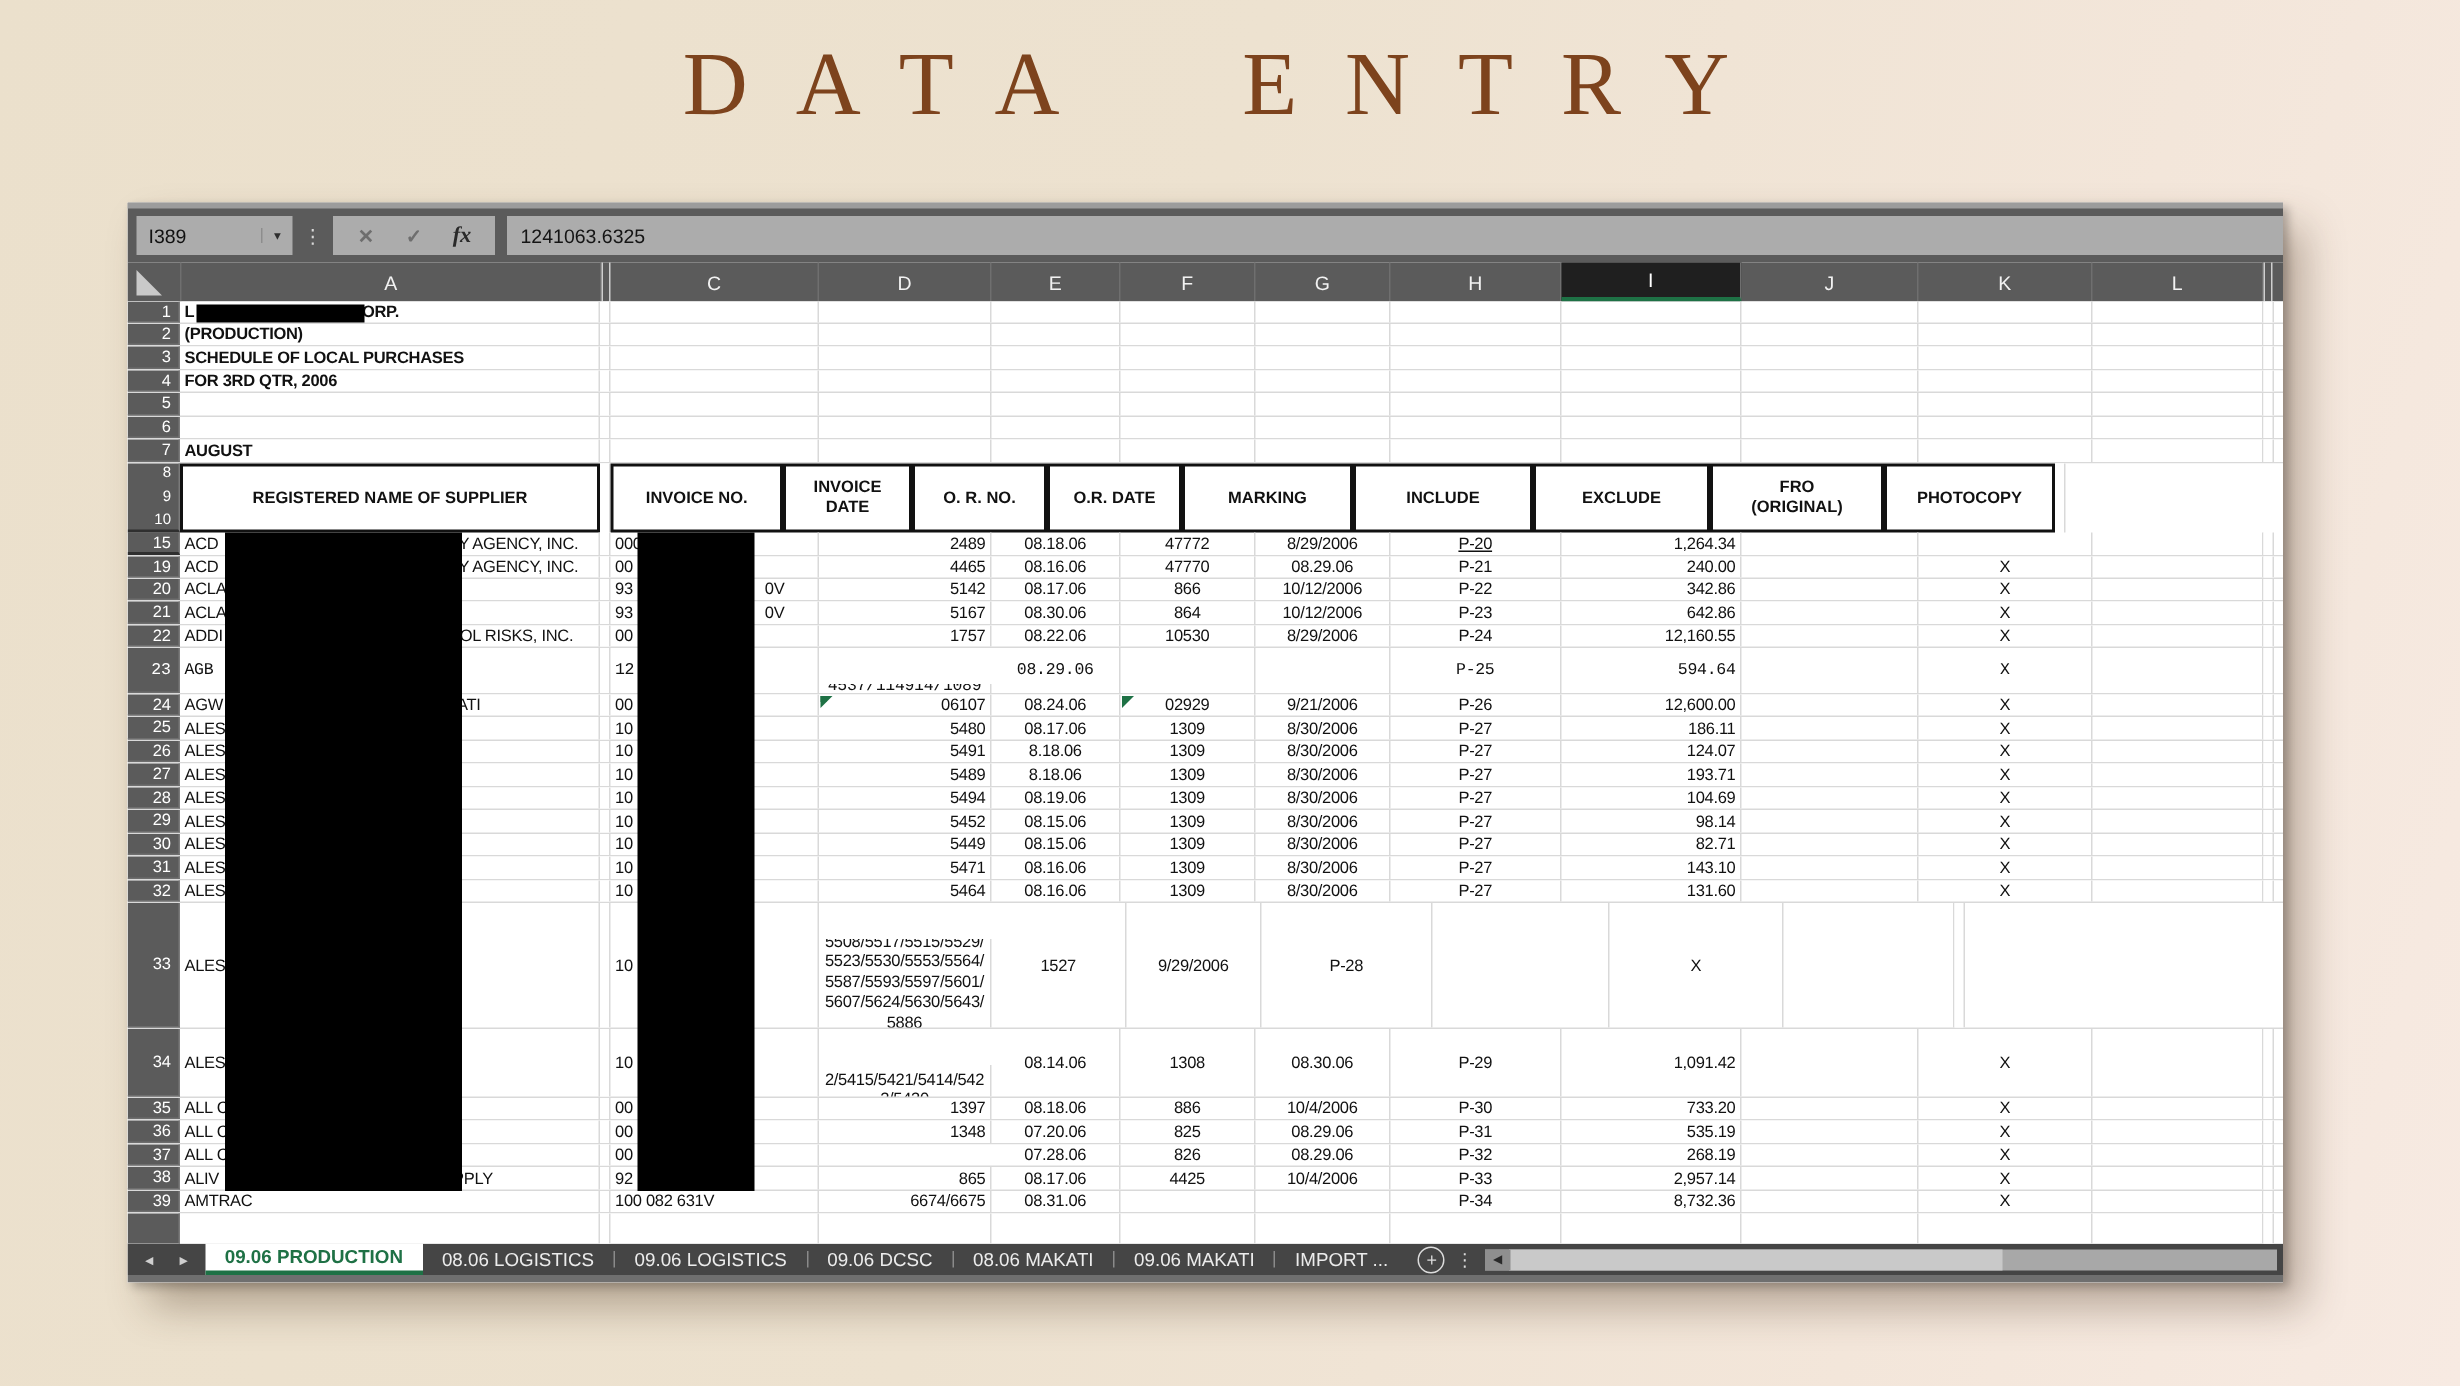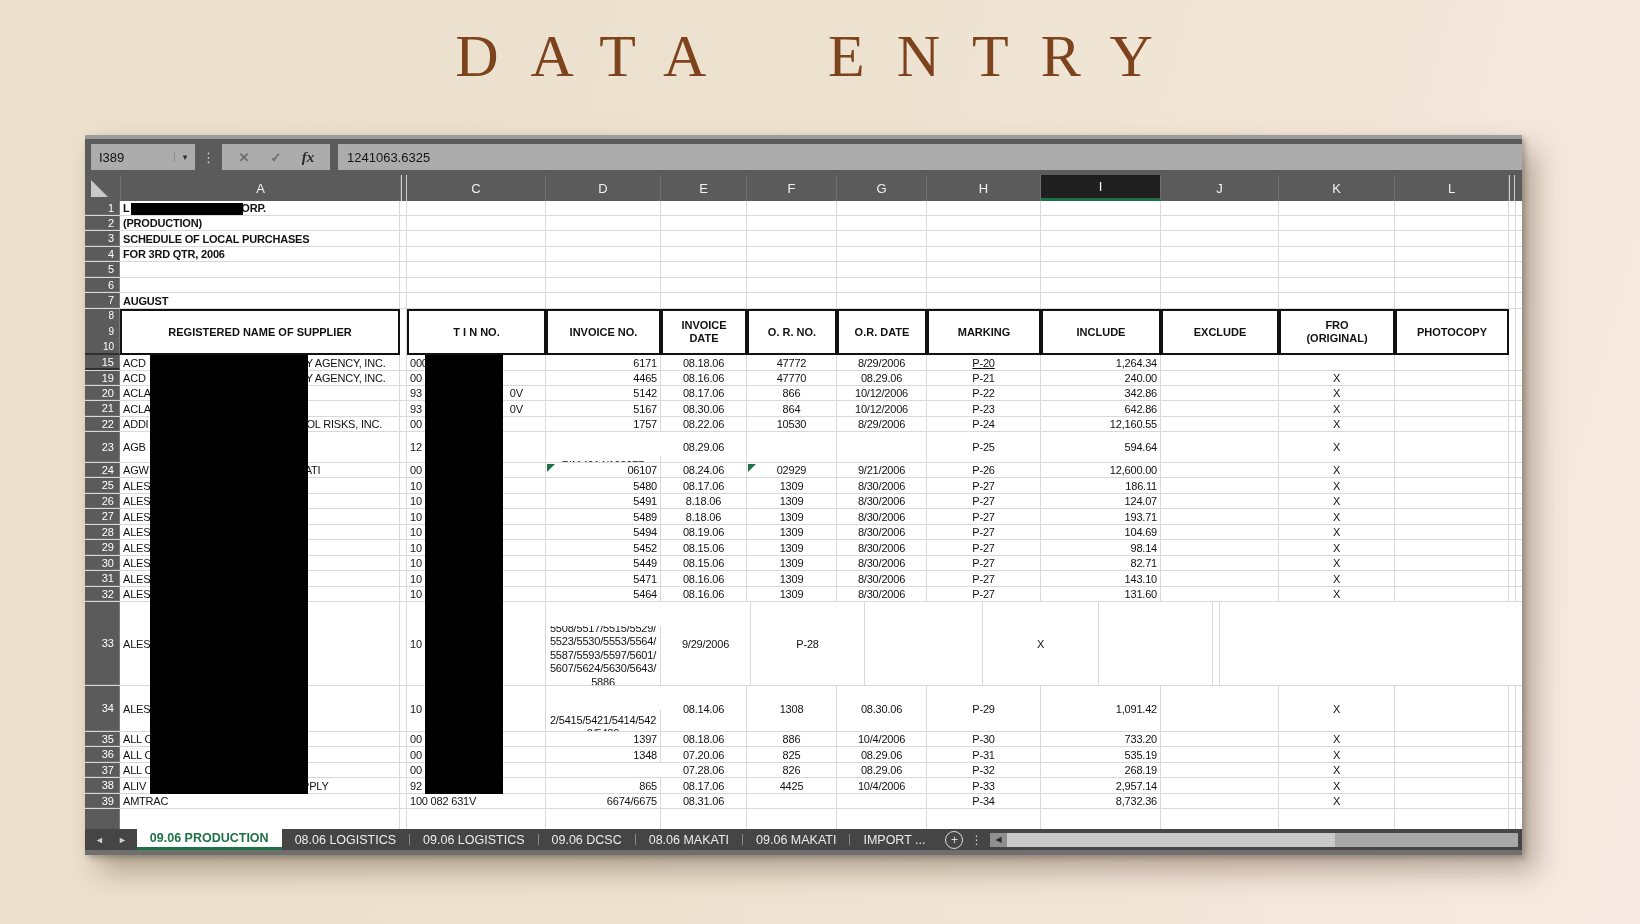--- a/index.html
+++ b/index.html
@@ -281,21 +281,20 @@
         <div class="cell al-l gapcell" style="width: 6px;"></div>
       </div>
       <div class="row hdrrow" style="height: 46px;">
         <div class="rnum hr rnum3">
           <span>8</span>
           <span>9</span>
           <span>10</span>
         </div>
         <div class="cell hcell" style="width: 280px;">REGISTERED NAME OF SUPPLIER</div>
         <div class="cell gapcell" style="width: 6px;"></div>
-        <div class="cell hcell" style="width: 139px;">T I N  NO.</div>
         <div class="cell hcell" style="width: 115px;">INVOICE NO.</div>
         <div class="cell hcell" style="width: 86px;">INVOICE
 DATE</div>
         <div class="cell hcell" style="width: 90px;">O. R.  NO.</div>
         <div class="cell hcell" style="width: 90px;">O.R. DATE</div>
         <div class="cell hcell" style="width: 114px;">MARKING</div>
         <div class="cell hcell" style="width: 120px;">INCLUDE</div>
         <div class="cell hcell" style="width: 118px;">EXCLUDE</div>
         <div class="cell hcell" style="width: 116px;">FRO
 (ORIGINAL)</div>
@@ -304,21 +303,21 @@
       </div>
       <div class="row" style="height: 16px;">
         <div class="rnum hr">15</div>
         <div class="cell al-l flexc" style="width: 280px;">
           <span>ACD</span>
           <span class="spacer" style="width: 160px;"></span>
           <span>Y AGENCY, INC.</span>
         </div>
         <div class="cell al-l gapcell" style="width: 6px;"></div>
         <div class="cell al-l" style="width: 139px;">000 051 451V</div>
-        <div class="cell al-r" style="width: 115px;">6171</div>
+        <div class="cell al-r" style="width: 115px;">2489</div>
         <div class="cell al-c" style="width: 86px;">08.18.06</div>
         <div class="cell al-c" style="width: 90px;">47772</div>
         <div class="cell al-c" style="width: 90px;">8/29/2006</div>
         <div class="cell al-c" style="width: 114px; text-decoration: underline;">P-20</div>
         <div class="cell al-r" style="width: 120px;">1,264.34</div>
         <div class="cell al-c" style="width: 118px;"></div>
         <div class="cell al-c" style="width: 116px;"></div>
         <div class="cell al-c" style="width: 114px;"></div>
         <div class="cell al-l gapcell" style="width: 6px;"></div>
       </div>
@@ -395,21 +394,21 @@
         <div class="cell al-c" style="width: 86px;">08.22.06</div>
         <div class="cell al-c" style="width: 90px;">10530</div>
         <div class="cell al-c" style="width: 90px;">8/29/2006</div>
         <div class="cell al-c" style="width: 114px;">P-24</div>
         <div class="cell al-r" style="width: 120px;">12,160.55</div>
         <div class="cell al-c" style="width: 118px;"></div>
         <div class="cell al-c" style="width: 116px;">X</div>
         <div class="cell al-c" style="width: 114px;"></div>
         <div class="cell al-l gapcell" style="width: 6px;"></div>
       </div>
-      <div class="row" style="height: 31px;">
+      <div class="row" style="height: 31px; font-family: Liberation Mono, monospace;">
         <div class="rnum">23</div>
         <div class="cell al-l" style="width: 280px;">AGB</div>
         <div class="cell al-l gapcell" style="width: 6px;"></div>
         <div class="cell al-l" style="width: 139px;">12</div>
         <div class="cell al-r al-c wrap" style="width: 115px;">113972/114264/114537/114914/108977</div>
         <div class="cell al-c" style="width: 86px;">08.29.06</div>
         <div class="cell al-c" style="width: 90px;"></div>
         <div class="cell al-c" style="width: 90px;"></div>
         <div class="cell al-c" style="width: 114px;">P-25</div>
         <div class="cell al-r" style="width: 120px;">594.64</div>
@@ -565,20 +564,21 @@
         <div class="cell al-c" style="width: 116px;">X</div>
         <div class="cell al-c" style="width: 114px;"></div>
         <div class="cell al-l gapcell" style="width: 6px;"></div>
       </div>
       <div class="row" style="height: 84px;">
         <div class="rnum">33</div>
         <div class="cell al-l" style="width: 280px;">ALES</div>
         <div class="cell al-l gapcell" style="width: 6px;"></div>
         <div class="cell al-l" style="width: 139px;">10</div>
         <div class="cell al-r al-c wrap" style="width: 115px;">5508/5517/5515/5529/5523/5530/5553/5564/5587/5593/5597/5601/5607/5624/5630/5643/5886</div>
+        <div class="cell al-c" style="width: 90px;">1527</div>
         <div class="cell al-c" style="width: 90px;">9/29/2006</div>
         <div class="cell al-c" style="width: 114px;">P-28</div>
         <div class="cell al-c" style="width: 118px;"></div>
         <div class="cell al-c" style="width: 116px;">X</div>
         <div class="cell al-c" style="width: 114px;"></div>
         <div class="cell al-l gapcell" style="width: 6px;"></div>
       </div>
       <div class="row" style="height: 46px;">
         <div class="rnum">34</div>
         <div class="cell al-l" style="width: 280px;">ALES</div>

